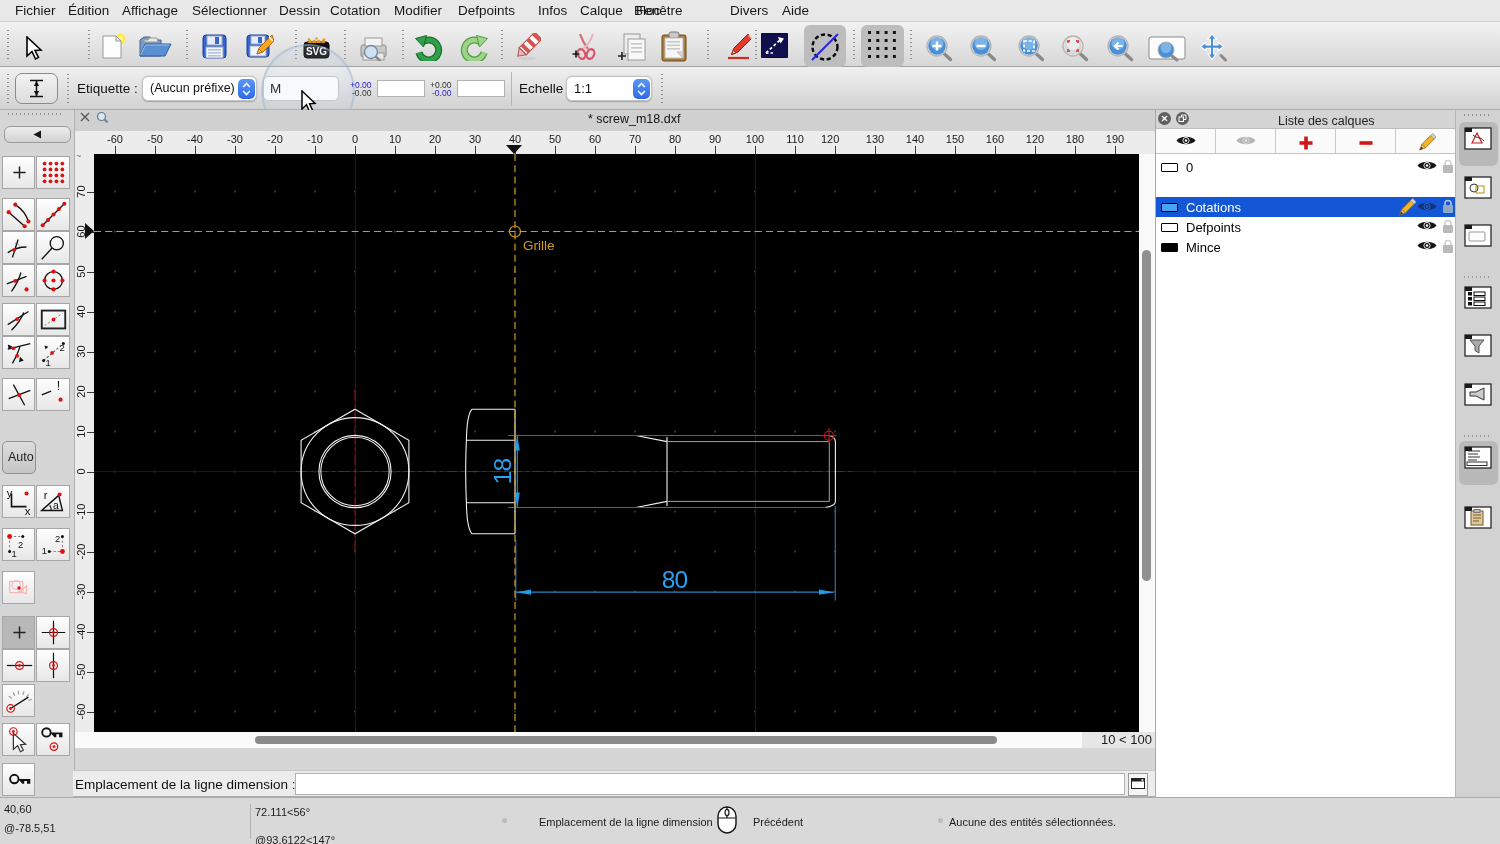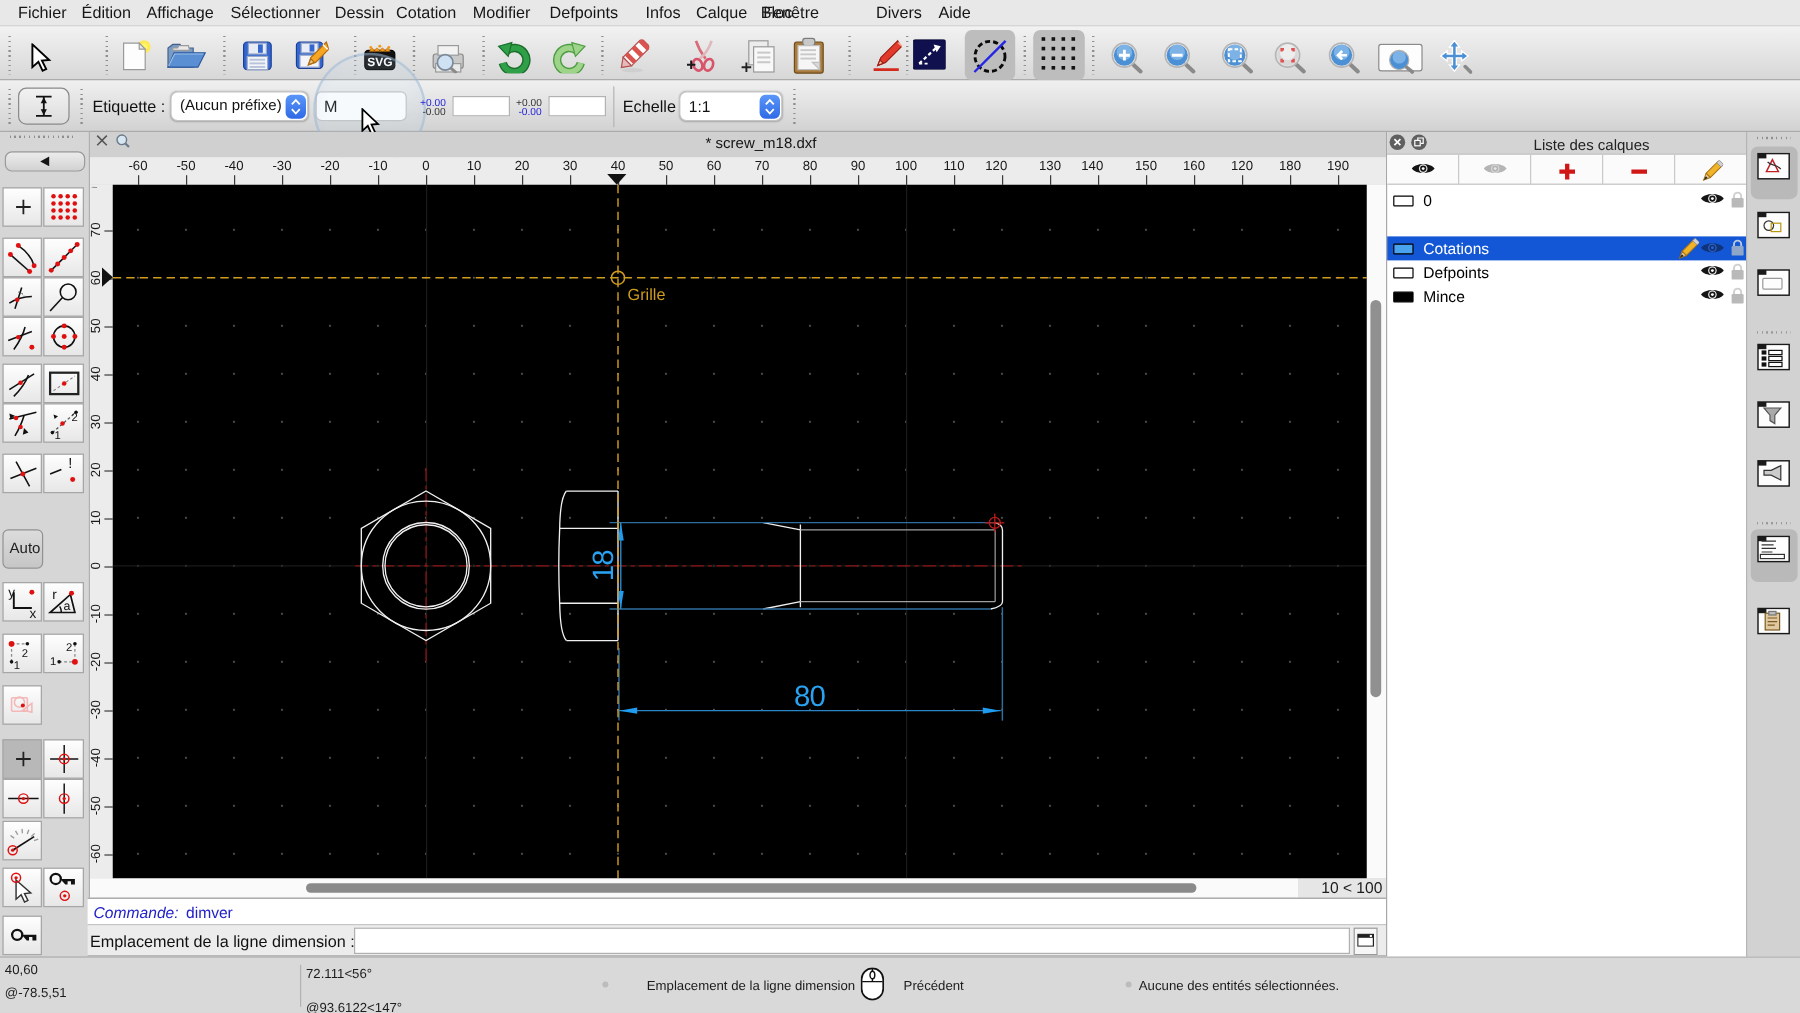--- a/index.html
+++ b/index.html
@@ -638,21 +638,21 @@
     <div class="rnum" style="left:701px;top:132.5px;width:28px;text-align:center">90</div>
     <div class="abs" style="left:755px;top:146px;width:1px;height:8px;background:#3a3a3a"></div>
     <div class="rnum" style="left:741px;top:132.5px;width:28px;text-align:center">100</div>
     <div class="abs" style="left:795px;top:146px;width:1px;height:8px;background:#3a3a3a"></div>
     <div class="rnum" style="left:781px;top:132.5px;width:28px;text-align:center">110</div>
     <div class="abs" style="left:835px;top:146px;width:1px;height:8px;background:#3a3a3a"></div>
     <div class="rnum" style="left:821px;top:132.5px;width:28px;text-align:left">120</div>
     <div class="abs" style="left:875px;top:146px;width:1px;height:8px;background:#3a3a3a"></div>
     <div class="rnum" style="left:861px;top:132.5px;width:28px;text-align:center">130</div>
     <div class="abs" style="left:915px;top:146px;width:1px;height:8px;background:#3a3a3a"></div>
-    <div class="rnum" style="left:901px;top:132.5px;width:28px;text-align:left">140</div>
+    <div class="rnum" style="left:901px;top:132.5px;width:28px;text-align:center">140</div>
     <div class="abs" style="left:955px;top:146px;width:1px;height:8px;background:#3a3a3a"></div>
     <div class="rnum" style="left:941px;top:132.5px;width:28px;text-align:center">150</div>
     <div class="abs" style="left:995px;top:146px;width:1px;height:8px;background:#3a3a3a"></div>
     <div class="rnum" style="left:981px;top:132.5px;width:28px;text-align:center">160</div>
     <div class="abs" style="left:1035px;top:146px;width:1px;height:8px;background:#3a3a3a"></div>
     <div class="rnum" style="left:1021px;top:132.5px;width:28px;text-align:center">120</div>
     <div class="abs" style="left:1075px;top:146px;width:1px;height:8px;background:#3a3a3a"></div>
     <div class="rnum" style="left:1061px;top:132.5px;width:28px;text-align:center">180</div>
     <div class="abs" style="left:1115px;top:146px;width:1px;height:8px;background:#3a3a3a"></div>
     <div class="rnum" style="left:1101px;top:132.5px;width:28px;text-align:center">190</div>
@@ -744,24 +744,20 @@
         </g>
         <circle cx="421" cy="77.5" r="5.5" stroke="#cf9c1e" fill="none" stroke-width="1.2"></circle>
         <text x="429" y="96" font-size="13.5" fill="#cf9c1e" font-family="Liberation Sans">Grille</text>
       </svg>
     </div>
 <div class="abs vsb"></div>
 <div class="abs" style="left:1142px;top:250px;width:9px;height:331px;background:#909090;border-radius:4.5px"></div>
 <div class="abs hsb"></div>
 <div class="abs" style="left:255px;top:736px;width:742px;height:8px;background:#8a8a8a;border-radius:4px"></div>
 <div class="abs gridst">10 &lt; 100</div>
-<div class="abs cmdrow">
-      <span class="t" style="left:5px;top:4px;color:#2121c8;font-style:italic">Commande:</span>
-      <span class="t" style="left:82px;top:4px;color:#2121c8">dimver</span>
-    </div>
 <div class="abs inprow"></div>
 <div class="t" style="left:75px;top:777px;font-size:13.5px;color:#111">Emplacement de la ligne dimension :</div>
 <div class="abs" style="left:295px;top:772.5px;width:830px;height:22px;background:#fff;border:1px solid #b0b0b0"></div>
 <div class="abs" style="left:1128px;top:772.5px;width:20px;height:23px;background:#f6f6f6;border:1px solid #999"></div>
 <div class="abs" style="left:1131px;top:778px;width:14px;height:11px">
       <svg width="14" height="11">
         <rect x="0.5" y="0.5" width="13" height="10" fill="#fff" stroke="#222"></rect>
         <rect x="0.5" y="0.5" width="13" height="3" fill="#222"></rect>
         <rect x="10.5" y="1.2" width="1.8" height="1.6" fill="#fff"></rect>
       </svg>

